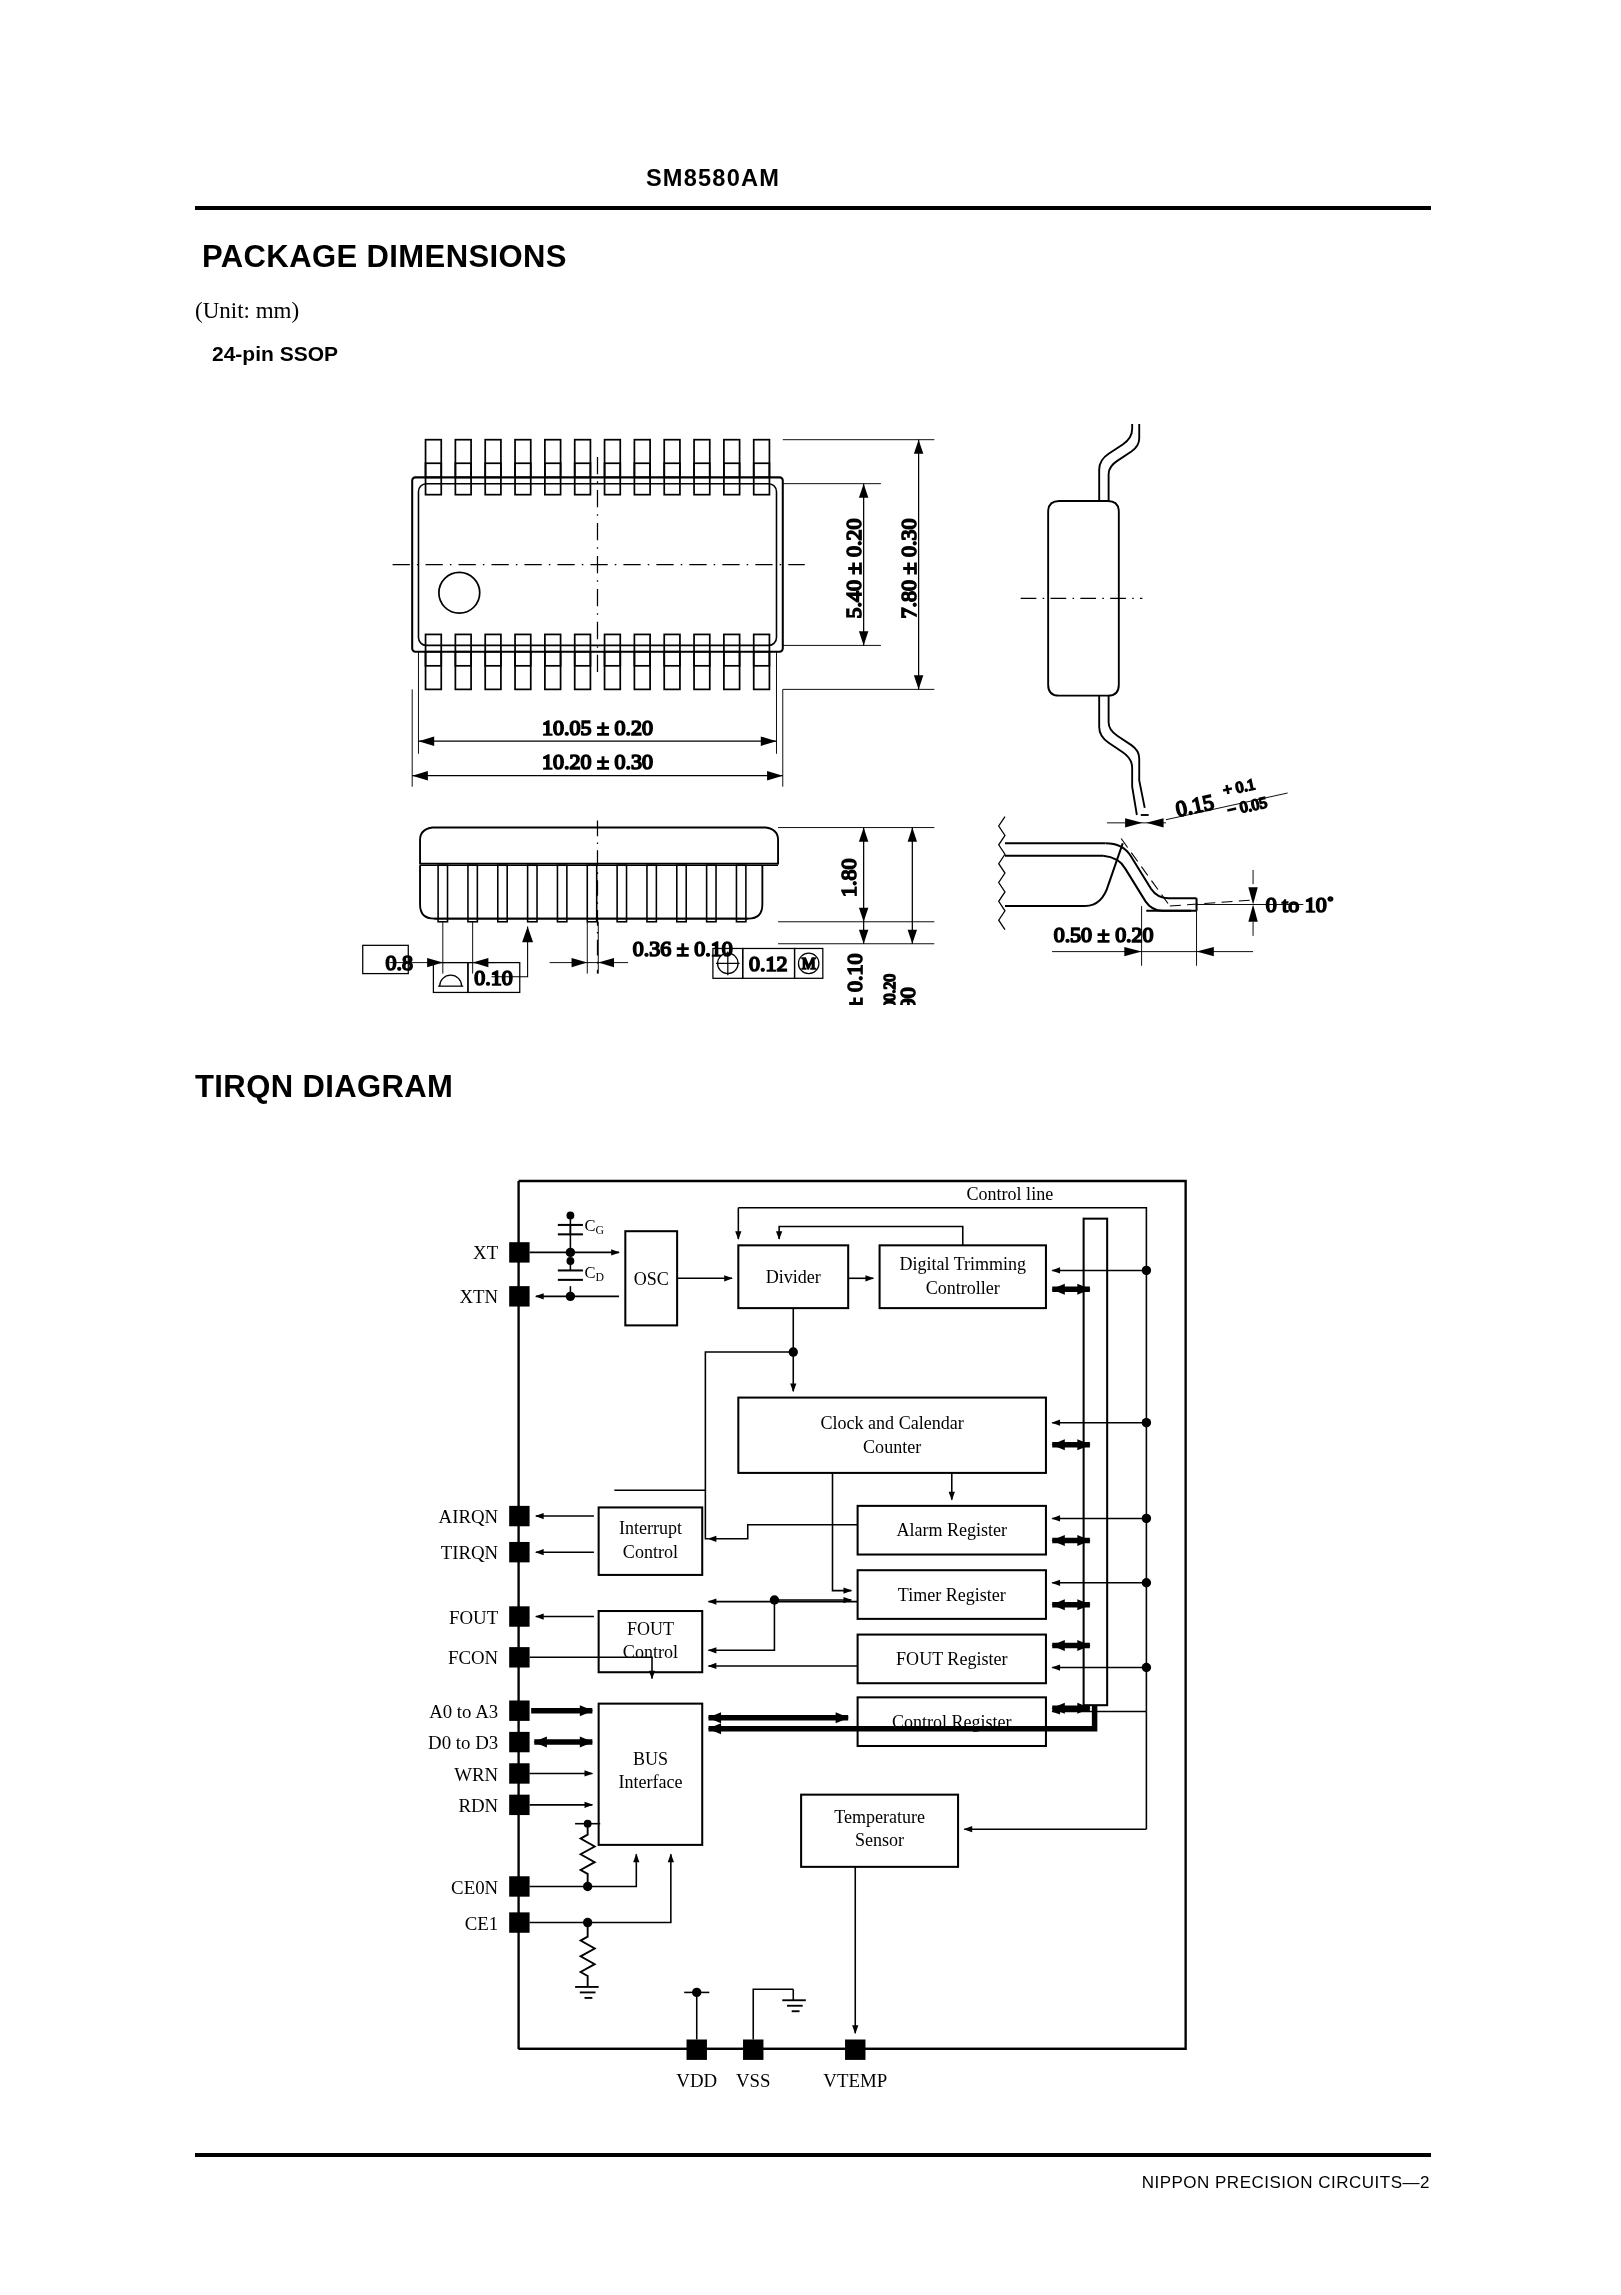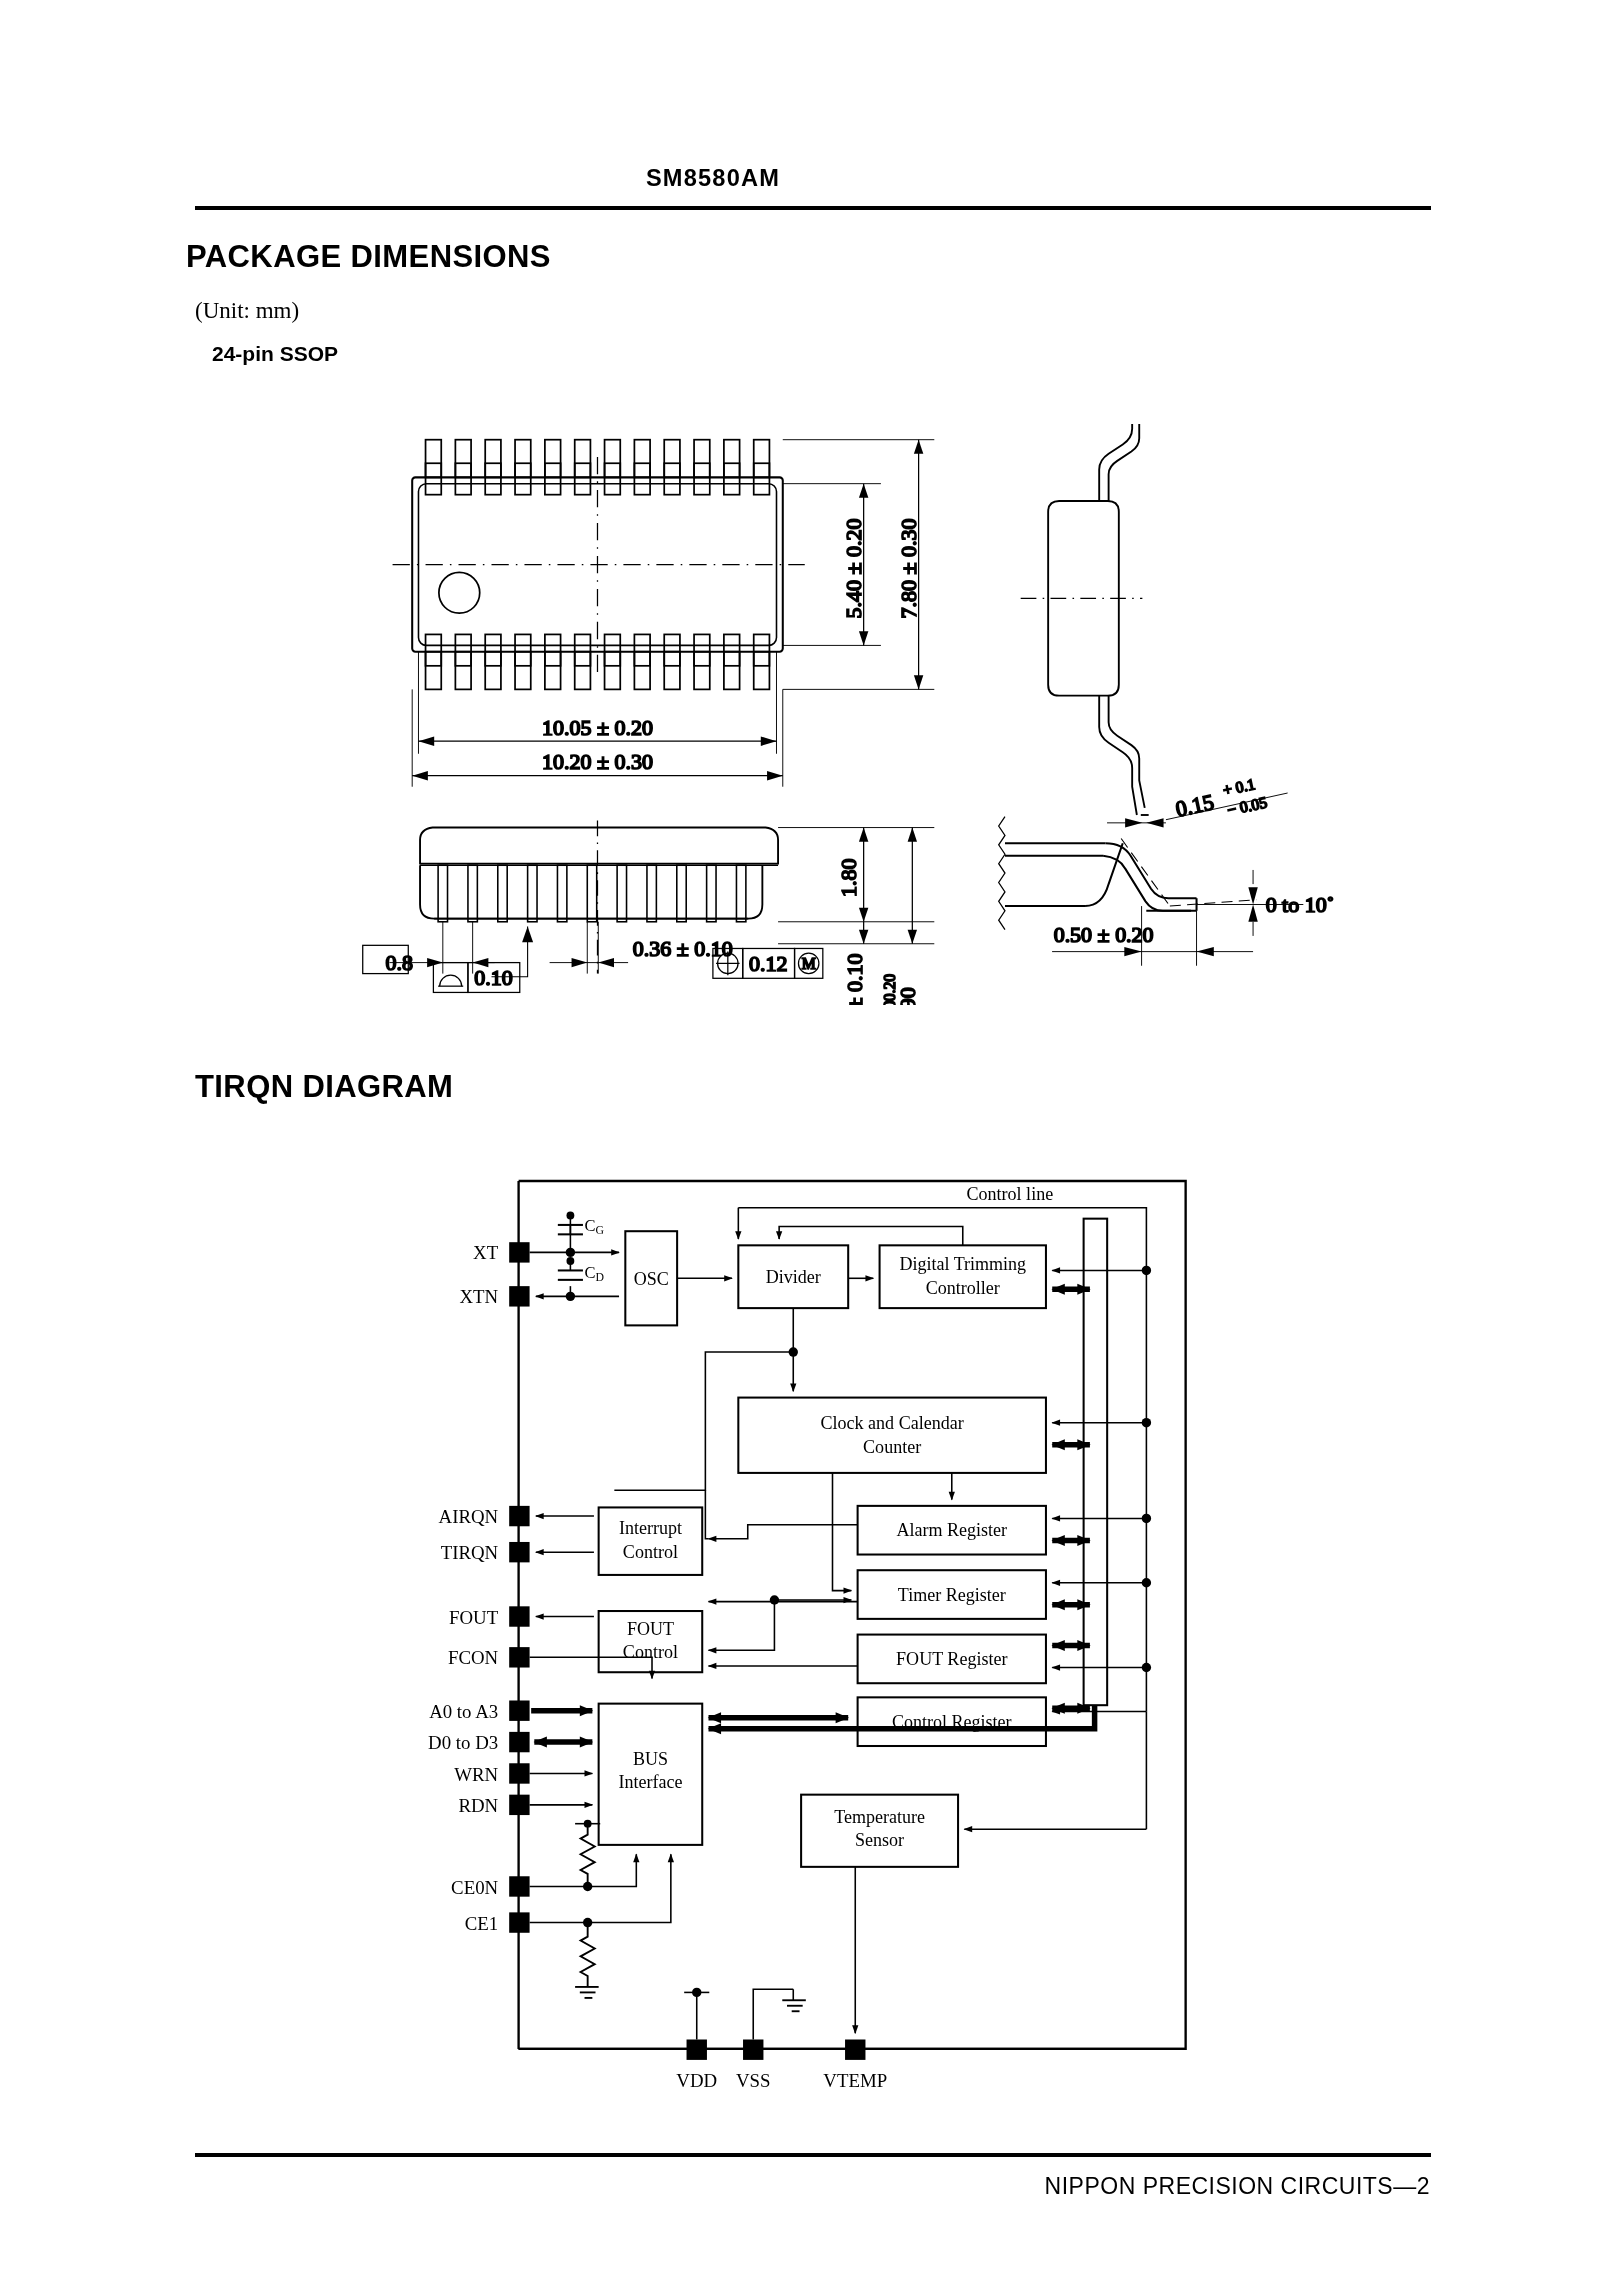--- a/index.html
+++ b/index.html
@@ -46,21 +46,21 @@
     left: 195px; top: 2153px;
     width: 1236px; height: 3.9px;
     background: #000;
   }
   .footer {
     position: absolute;
     left: 0; top: 2173px;
     width: 1430px;
     text-align: right;
     font-family: "Liberation Sans", sans-serif;
-    font-size: 23px;
+    font-size: 17px;
     letter-spacing: 0.5px;
   }
 
   
   .sec-head {
     position: absolute;
     font-family: "Liberation Sans", sans-serif;
     font-weight: bold;
     font-size: 31px;
     letter-spacing: 0.4px;
@@ -91,21 +91,21 @@
   svg .capsub { font-size: 15px; }
 </style>
 </head>
 <body>
 
 <div class="page">
 
   <div class="hdr-title">SM8580AM</div>
   <div class="rule-top"></div>
 
-  <div class="sec-head" style="left:186px; top:239px;">PACKAGE DIMENSIONS</div>
+  <div class="sec-head" style="left:202px; top:239px;">PACKAGE DIMENSIONS</div>
 
   <div class="sub-unit" style="left:195px; top:298px;">(Unit: mm)</div>
 
   <div class="sub-pkg" style="left:195px; top:342px;">24-pin SSOP</div>
 
   <div class="svgwrap" style="left:314px; top:424px;">
     <svg width="1115" height="581" viewBox="0 0 1420 740" xmlns="http://www.w3.org/2000/svg">
       <g fill="none" stroke="#000" stroke-width="2.2">
 
         <g>

